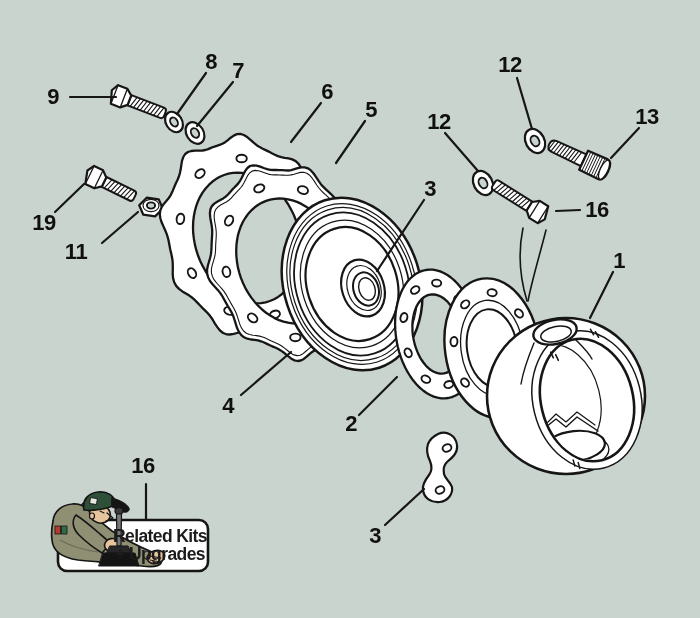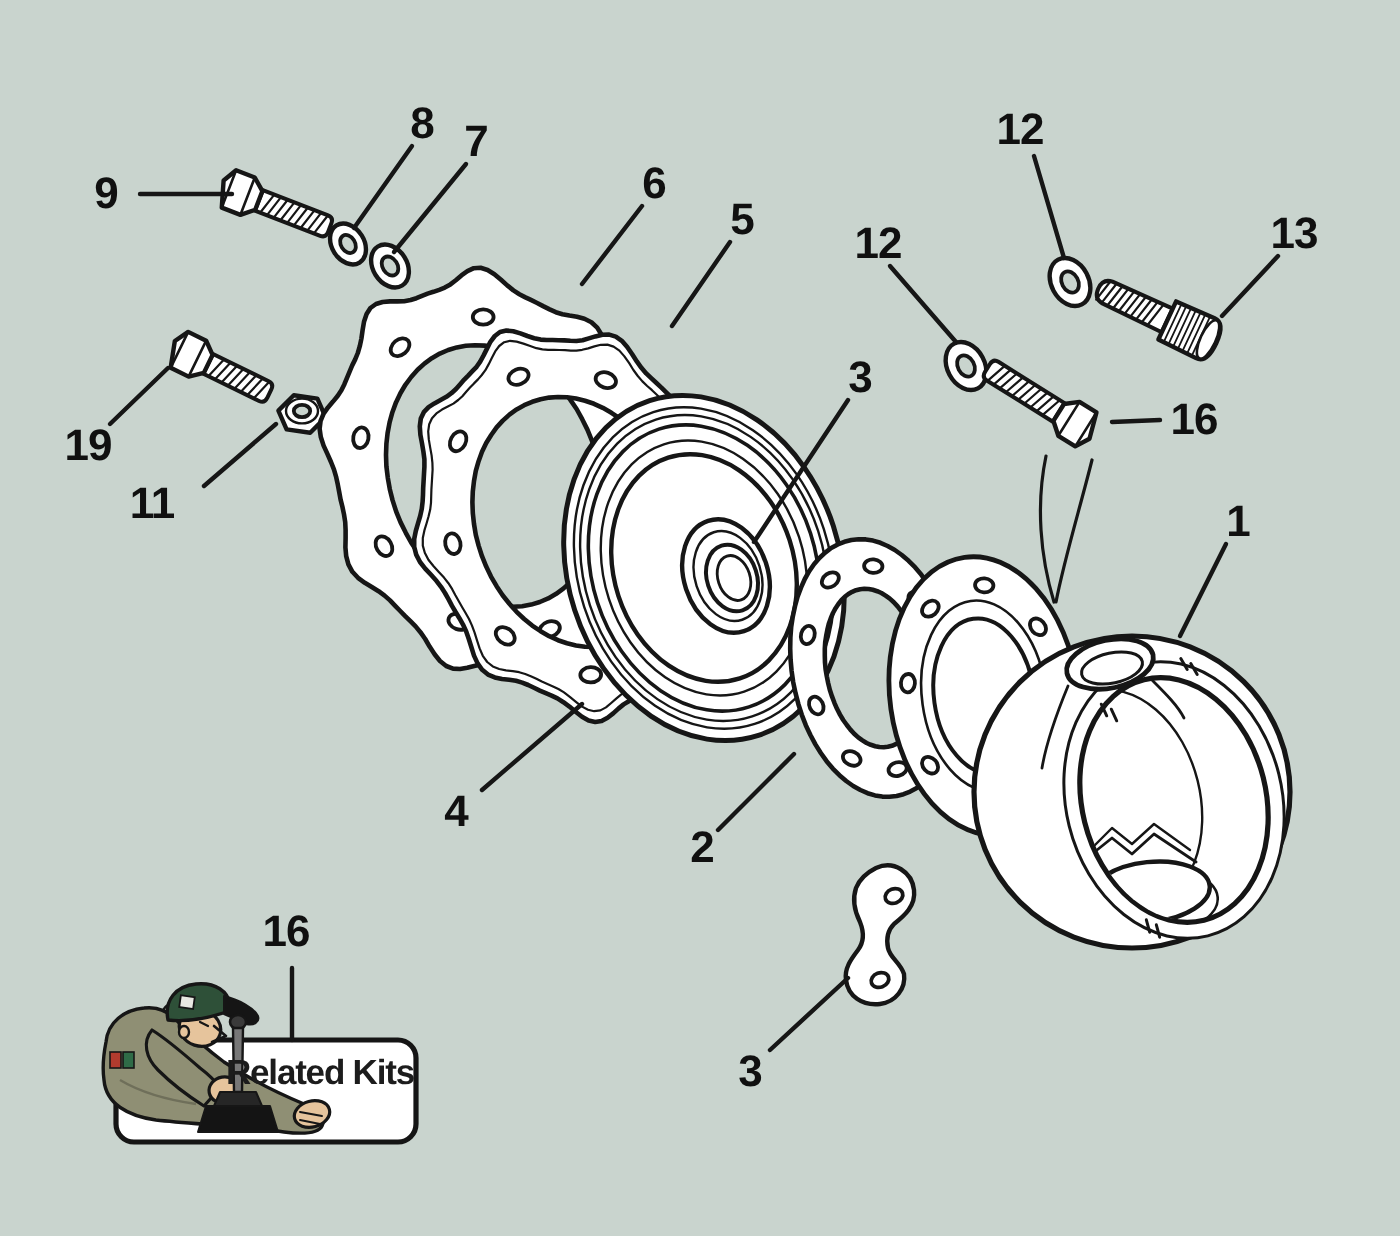--- a/index.html
+++ b/index.html
@@ -269,14 +269,15 @@
   <span class="callout" style="left:76px;top:252px">11</span>
   <span class="callout" style="left:510px;top:65px">12</span>
   <span class="callout" style="left:439px;top:122px">12</span>
   <span class="callout" style="left:647px;top:117px">13</span>
   <span class="callout" style="left:597px;top:210px">16</span>
   <span class="callout" style="left:375px;top:536px">3</span>
   <span class="callout" style="left:143px;top:466px">16</span>
 
   <div class="badge-label">
     <div>Related Kits</div>
+    <div>+ Upgrades</div>
   </div>
 </div>
 
 </body></html>

